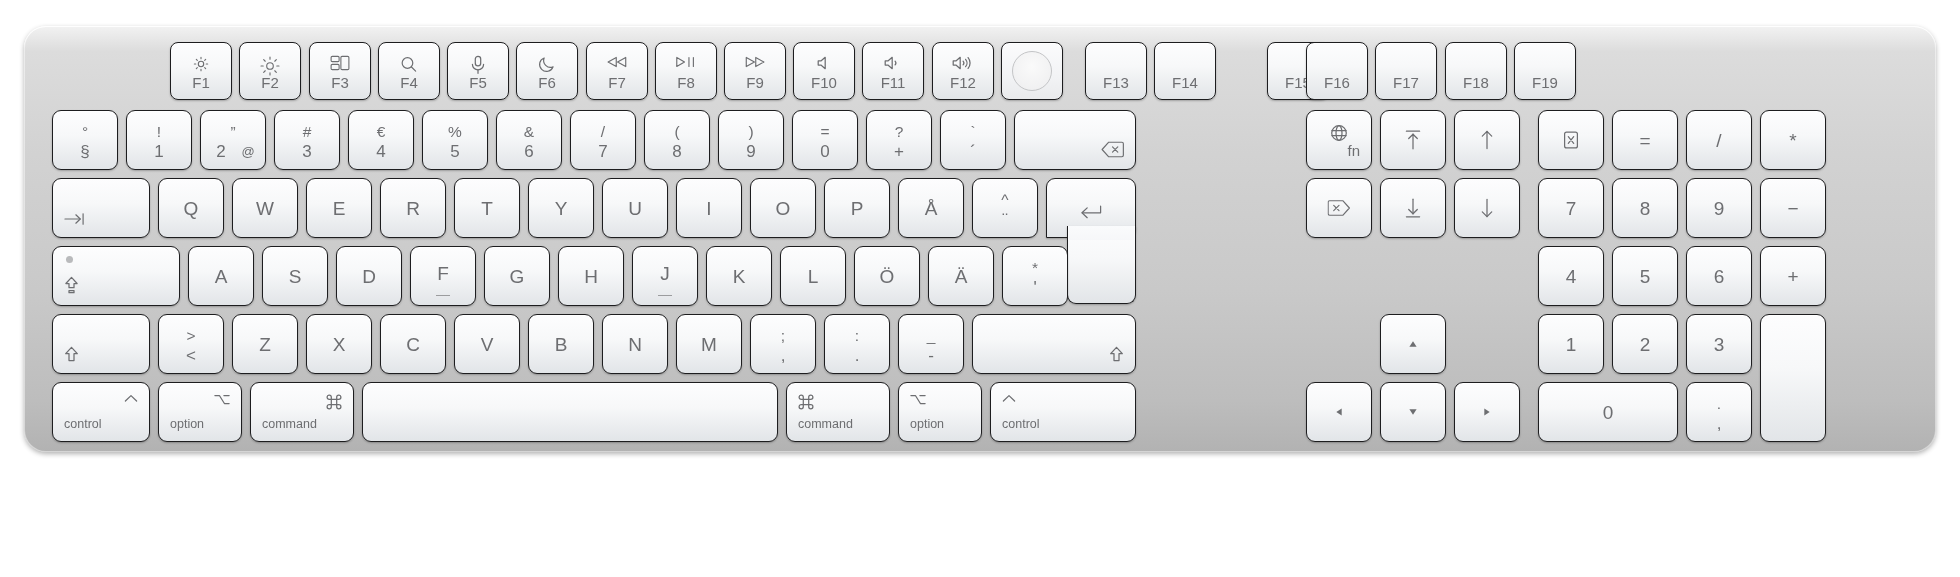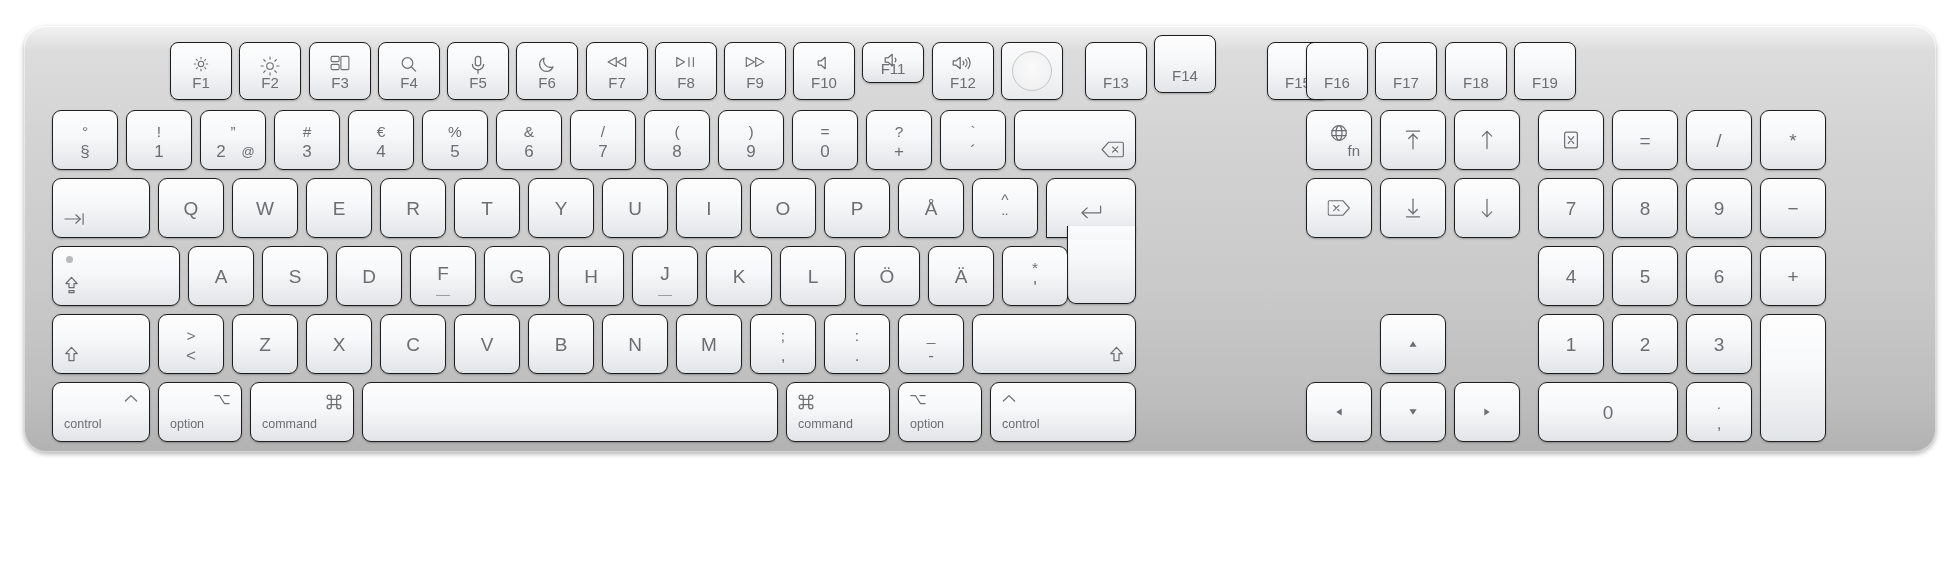--- a/index.html
+++ b/index.html
@@ -164,21 +164,21 @@
 
   <div class="key fnrow" style="left:769px;top:16px;width:62px;height:58px;">
     <span class="lbl c-top">
       <svg class="ico" width="16" height="16" viewBox="0 0 16 16">
           <path d="M9.2 2.3L4.9 5.9H2.2v4.2h2.7l4.3 3.6z"></path>
         </svg>
     </span>
     <span class="lbl c-bot t11">F10</span>
   </div>
 
-  <div class="key fnrow" style="left:838px;top:16px;width:62px;height:41px;">
+  <div class="key fnrow" style="left:838px;top:16px;width:62px;height:58px;">
     <span class="lbl c-top">
       <svg class="ico" width="20" height="16" viewBox="0 0 20 16">
           <path d="M9.2 2.3L4.9 5.9H2.2v4.2h2.7l4.3 3.6z"></path>
           <path d="M12.1 6.1a2.9 2.9 0 0 1 0 3.8"></path>
         </svg>
     </span>
     <span class="lbl c-bot t11">F11</span>
   </div>
 
   <div class="key fnrow" style="left:908px;top:16px;width:62px;height:58px;">
@@ -191,21 +191,21 @@
     <span class="lbl c-bot t11">F12</span>
   </div>
 
   <div class="key fnrow touchid" style="left:977px;top:16px;width:62px;height:58px;">
     <span class="tid-circle"></span>
   </div>
 
   <div class="key fnrow" style="left:1061px;top:16px;width:62px;height:58px;">
     <span class="lbl c-bot t11">F13</span>
   </div>
-  <div class="key fnrow" style="left:1130px;top:9px;width:62px;height:58px;">
+  <div class="key fnrow" style="left:1130px;top:16px;width:62px;height:58px;">
     <span class="lbl c-bot t11">F14</span>
   </div>
   <div class="key fnrow" style="left:1199px;top:16px;width:62px;height:58px;margin-left:44px;">
     <span class="lbl c-bot t11">F15</span>
   </div>
   <div class="key fnrow" style="left:1282px;top:16px;width:62px;height:58px;">
     <span class="lbl c-bot t11">F16</span>
   </div>
   <div class="key fnrow" style="left:1351px;top:16px;width:62px;height:58px;text-align:right;">
     <span class="lbl c-bot t11">F17</span>

